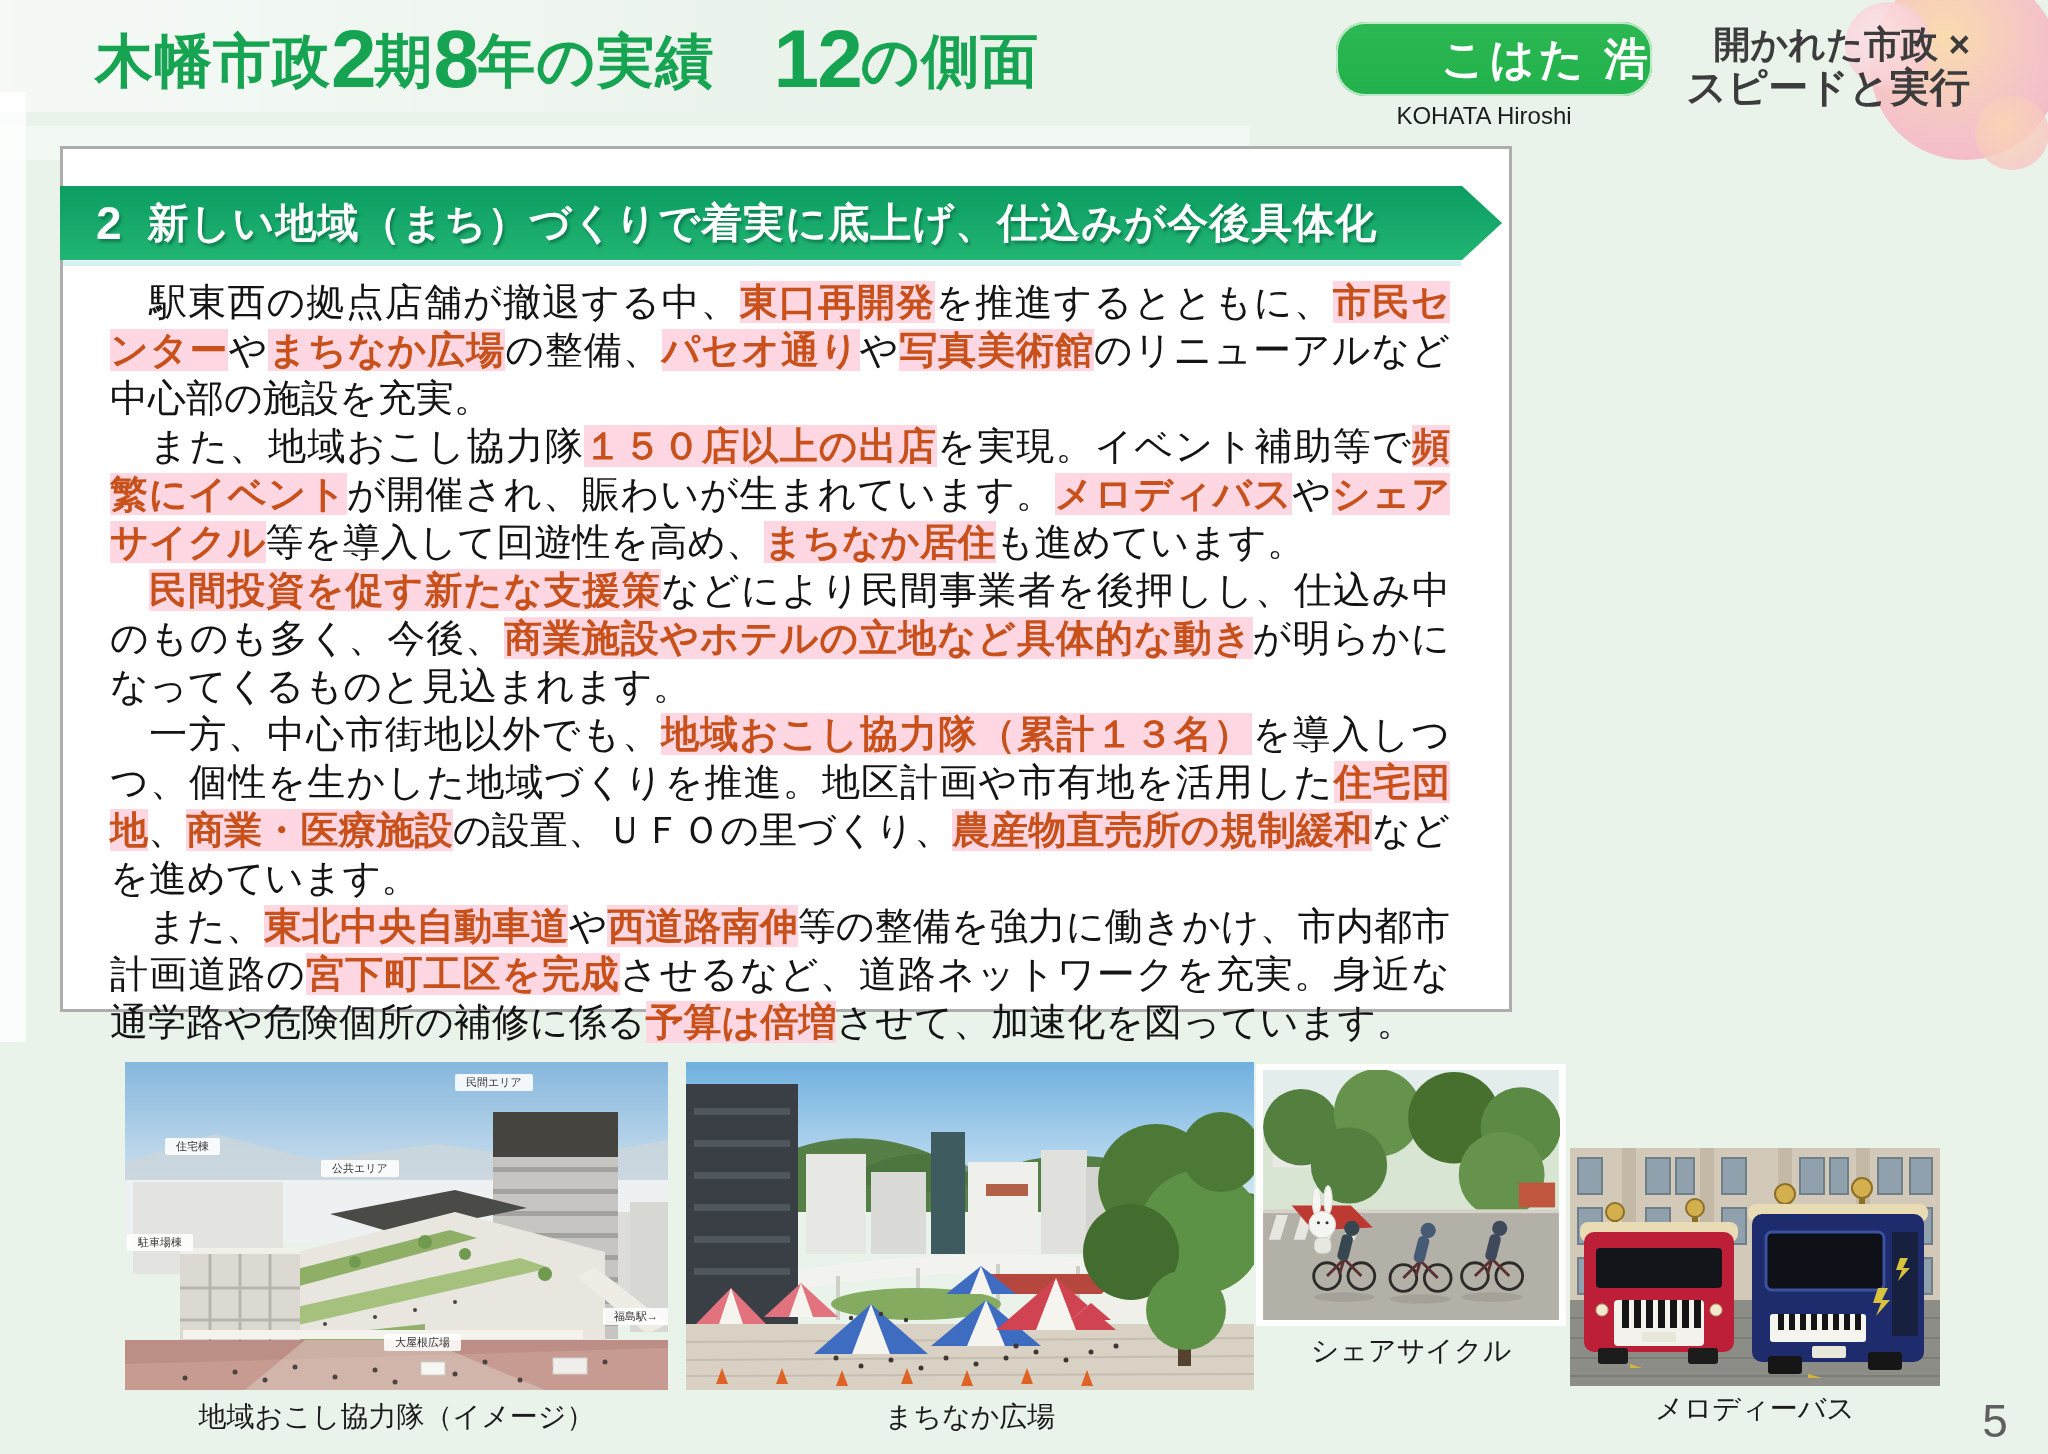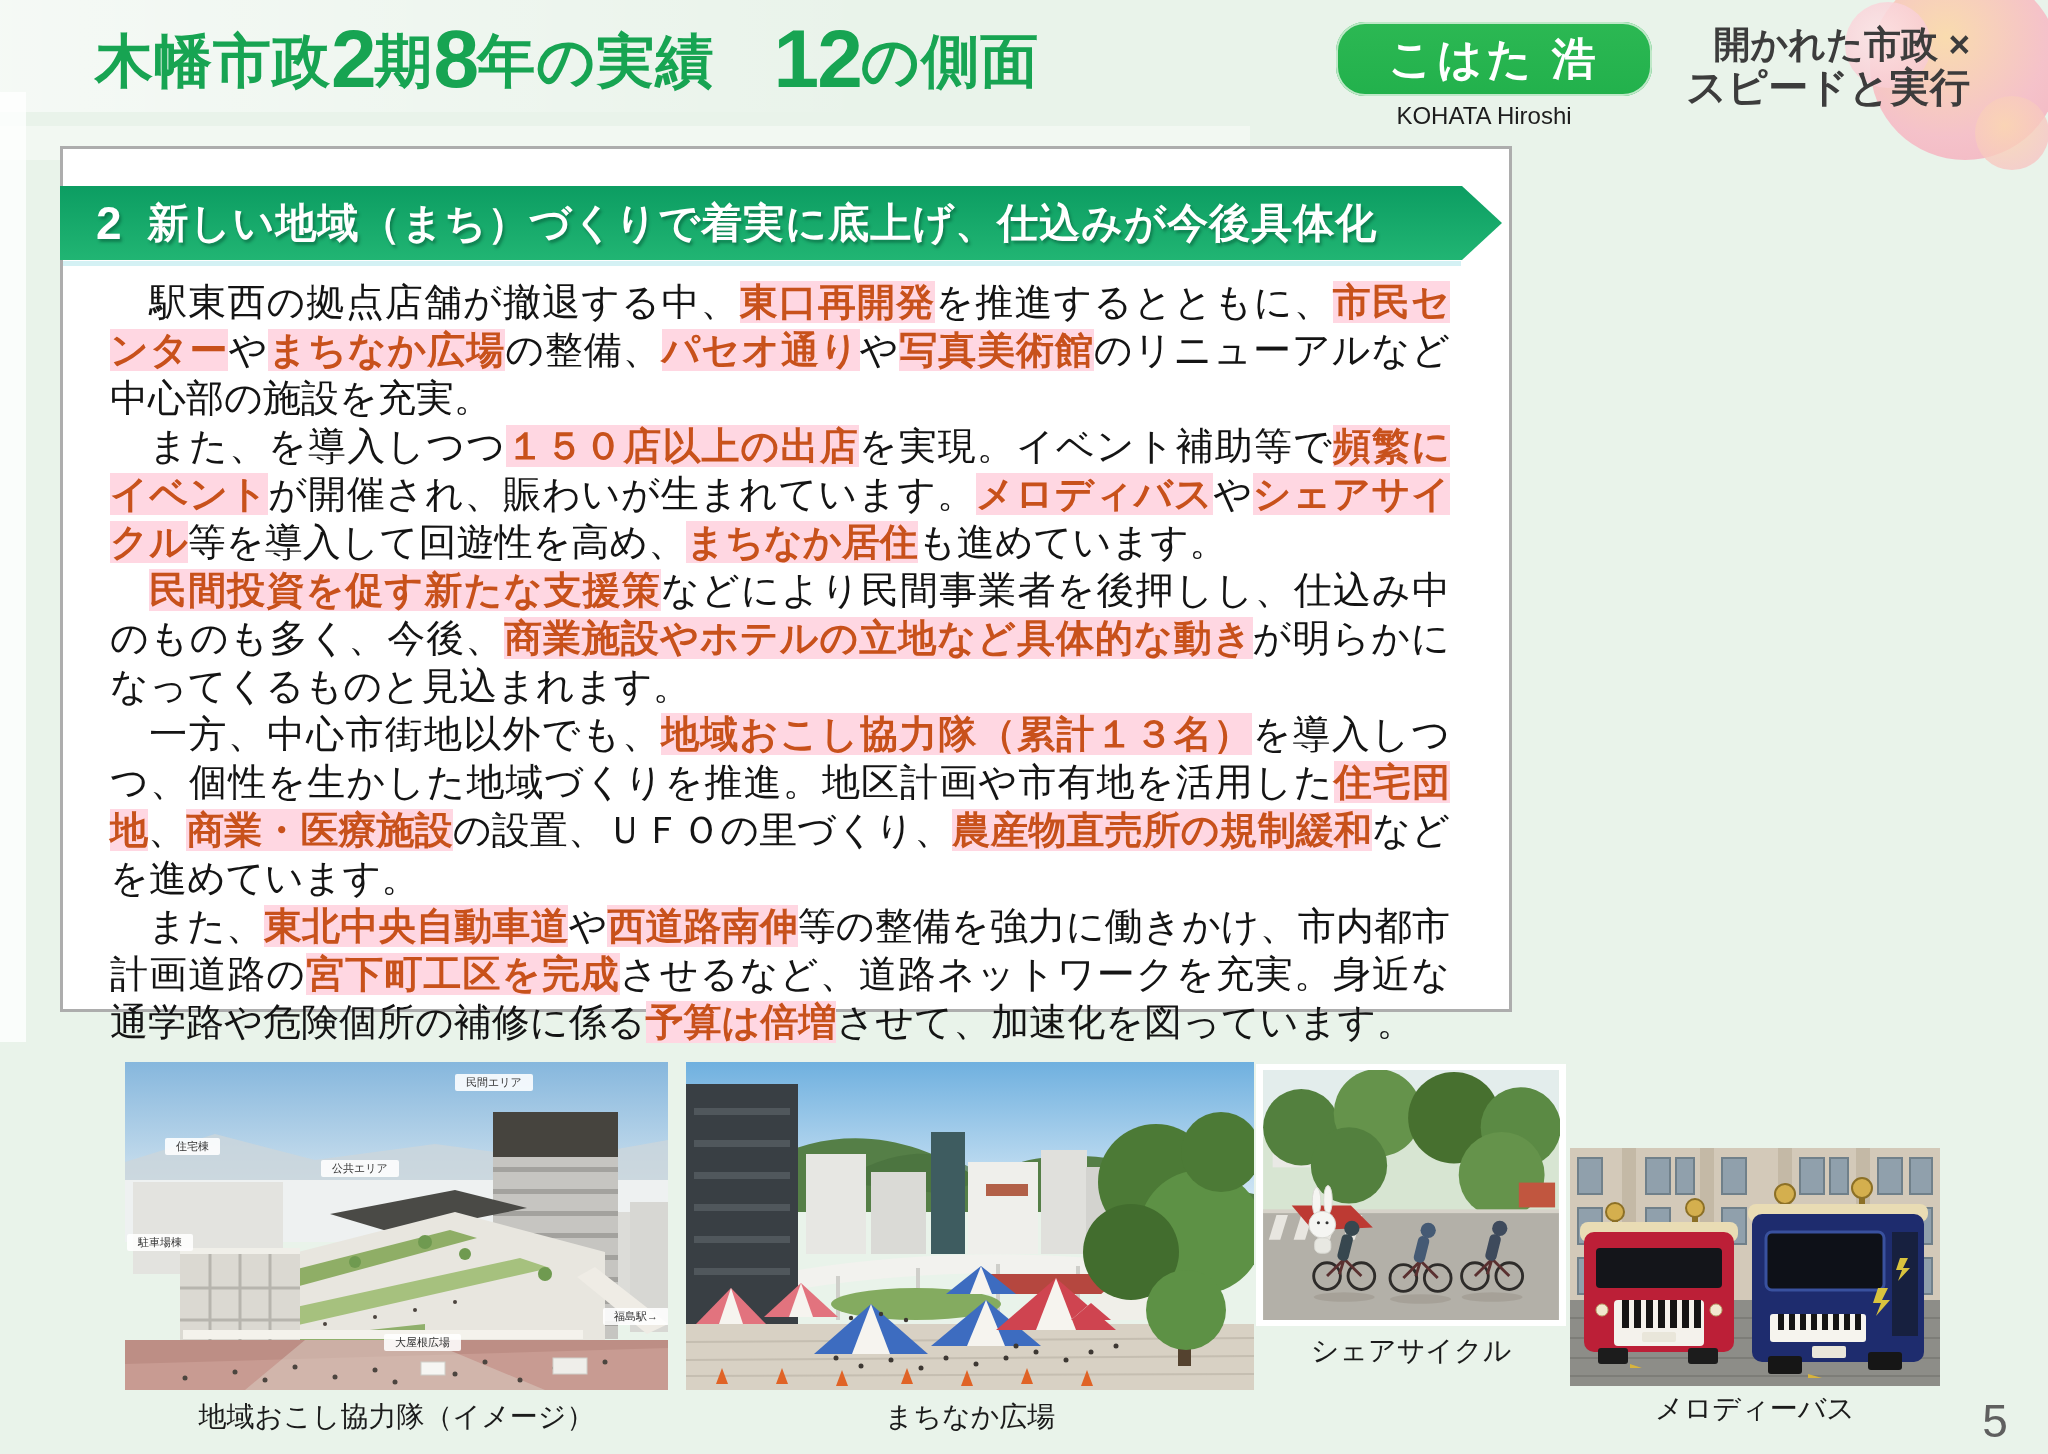--- a/index.html
+++ b/index.html
@@ -18,21 +18,21 @@
   .wash-mid{position:absolute;left:0;top:126px;width:1250px;height:34px;background:rgba(255,255,255,.4);}
   .blob{position:absolute;border-radius:50%;}
   .blob1{left:1870px;top:-30px;width:190px;height:190px;background:radial-gradient(circle at 40% 35%,#fbd9a8 0%,#f6bcc6 60%,#f3aebc 100%);opacity:.9;}
   .blob2{left:1845px;top:2px;width:86px;height:86px;background:radial-gradient(circle at 40% 40%,#fde3e6,#f6c3cc);opacity:.85;}
   .blob3{left:1975px;top:96px;width:74px;height:74px;background:radial-gradient(circle at 40% 40%,#fbd8b0,#f5bfca);opacity:.8;}
 
   
   .title{position:absolute;left:95px;top:16px;font-weight:bold;color:var(--title-green);font-size:58px;line-height:86px;letter-spacing:1px;white-space:nowrap;}
   .title .num{font-size:82px;letter-spacing:-2px;vertical-align:-6px;}
   .name-box{position:absolute;left:1336px;top:22px;width:316px;height:74px;background:linear-gradient(180deg,#2cb853,var(--box-green));
-    display:flex;align-items:center;justify-content:center;color:#fff;font-size:44px;font-weight:bold;letter-spacing:4px;
+    display:flex;align-items:center;justify-content:flex-end;color:#fff;font-size:44px;font-weight:bold;letter-spacing:4px;
     box-shadow:0 0 0 2px #bfe8c8 inset;border-radius:29px;}
   .name-romaji{position:absolute;left:1326px;top:102px;width:316px;text-align:center;font-size:24px;color:#1d1d1d;}
   .slogan{position:absolute;left:1610px;top:24px;width:360px;text-align:right;color:var(--slogan-color);font-weight:bold;line-height:1.12;}
   .slogan .l1{font-size:37px;}
   .slogan .l2{font-size:40px;}
 
   
   .content-box{position:absolute;left:60px;top:146px;width:1452px;height:866px;background:#fff;border:3px solid var(--border-gray);}
 
   
@@ -94,21 +94,21 @@
   <div class="content-box"></div>
 
   <div class="banner">
     <span class="no">2</span>
     <span class="tx">新しい地域（まち）づくりで着実に底上げ、仕込みが今後具体化</span>
   </div>
   <div class="banner-underline"></div>
 
   <div class="body-text">
       <p><span>　駅東西の拠点店舗が撤退する中、</span><span class="hl">東口再開発</span><span>を推進するとともに、</span><span class="hl">市民センター</span><span>や</span><span class="hl">まちなか広場</span><span>の整備、</span><span class="hl">パセオ通り</span><span>や</span><span class="hl">写真美術館</span><span>のリニューアルなど中心部の施設を充実。</span></p>
-      <p><span>　また、を導入しつつ</span><span class="hl">１５０店以上の出店</span><span>を実現。イベント補助等で</span><span class="hl">頻繁にイベント</span><span>が開催され、賑わいが生まれています。</span><span class="hl">メロディバス</span><span>や</span><span class="hl">シェアサイクル</span><span>等を導入して回遊性を高め、</span><span class="hl">まちなか居住</span><span>も進めています。</span></p>
+      <p><span>　また、地域おこし協力隊</span><span class="hl">１５０店以上の出店</span><span>を実現。イベント補助等で</span><span class="hl">頻繁にイベント</span><span>が開催され、賑わいが生まれています。</span><span class="hl">メロディバス</span><span>や</span><span class="hl">シェアサイクル</span><span>等を導入して回遊性を高め、</span><span class="hl">まちなか居住</span><span>も進めています。</span></p>
       <p><span>　</span><span class="hl">民間投資を促す新たな支援策</span><span>などにより民間事業者を後押しし、仕込み中のものも多く、今後、</span><span class="hl">商業施設やホテルの立地など具体的な動き</span><span>が明らかになってくるものと見込まれます。</span></p>
       <p><span>　一方、中心市街地以外でも、</span><span class="hl">地域おこし協力隊（累計１３名）</span><span>を導入しつつ、個性を生かした地域づくりを推進。地区計画や市有地を活用した</span><span class="hl">住宅団地</span><span>、</span><span class="hl">商業・医療施設</span><span>の設置、ＵＦＯの里づくり、</span><span class="hl">農産物直売所の規制緩和</span><span>などを進めています。</span></p>
       <p><span>　また、</span><span class="hl">東北中央自動車道</span><span>や</span><span class="hl">西道路南伸</span><span>等の整備を強力に働きかけ、市内都市計画道路の</span><span class="hl">宮下町工区を完成</span><span>させるなど、道路ネットワークを充実。身近な通学路や危険個所の補修に係る</span><span class="hl">予算は倍増</span><span>させて、加速化を図っています。</span></p>
     </div>
 
   <figure class="fig fig1">
     <svg viewBox="0 0 543 328" aria-hidden="true">
       <defs>
         <linearGradient id="g1s" x1="0" y1="0" x2="0" y2="1">
           <stop offset="0" stop-color="#86b7dd"></stop>

